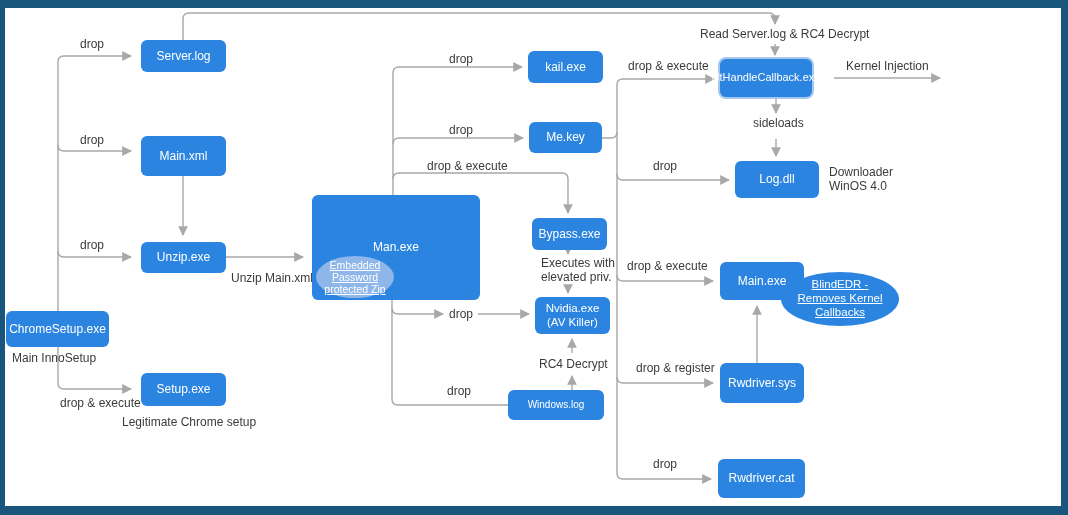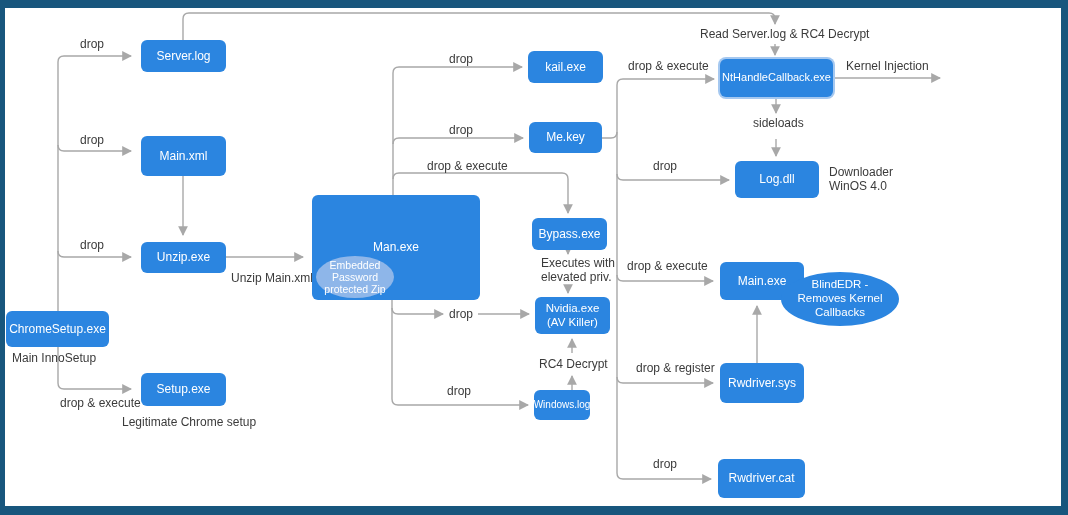--- a/index.html
+++ b/index.html
@@ -7,21 +7,21 @@
          font-family:"Liberation Sans",sans-serif;overflow:hidden;}
   .border{position:absolute;background:#18567d;z-index:60;}
   svg.wires{position:absolute;left:0;top:0;z-index:2;}
   .node{position:absolute;background:#2b85e0;color:#fff;border-radius:6px;
         display:flex;align-items:center;justify-content:center;text-align:center;
         font-size:12px;line-height:1.2;white-space:pre-line;z-index:10;box-sizing:border-box;}
   .node.outlined{box-shadow:0 0 0 2px #a5c8f0;}
   .node.red{background:#d6352b;}
   .node.tight{font-size:11px;}
   .node.small{font-size:10px;}
-  .ellipse{border-radius:50%;}
+  .ellipse{border-radius:50%;text-decoration:underline;}
   .ellipse.lightblue{background:rgba(150,186,233,0.93);font-size:10.5px;line-height:1.16;z-index:14;}
   .ellipse.solid{z-index:13;font-size:11.5px;}
   .elabel{position:absolute;color:#3b3b3b;font-size:12px;line-height:1.18;
           white-space:pre-line;z-index:5;}
   .elabel.onln{background:#fff;padding:0 3px;z-index:6;}
 </style>
 </head>
 <body>
 
 <div class="frame">
@@ -82,22 +82,22 @@
   <div class="node" style="left:141px;top:373px;width:85px;height:33px">Setup.exe</div>
   <div class="node" style="left:312px;top:195px;width:168px;height:105px">Man.exe</div>
   <div class="node ellipse lightblue" style="left:316px;top:256px;width:78px;height:42px">Embedded
 Password
 protected Zip</div>
   <div class="node" style="left:528px;top:51px;width:75px;height:32px">kail.exe</div>
   <div class="node" style="left:529px;top:122px;width:73px;height:31px">Me.key</div>
   <div class="node" style="left:532px;top:218px;width:75px;height:32px">Bypass.exe</div>
   <div class="node" style="left:535px;top:297px;width:75px;height:37px;font-size:11.5px">Nvidia.exe
 (AV Killer)</div>
-  <div class="node small" style="left:534px;top:390px;width:56px;height:30px">Windows.log</div>
-  <div class="node tight outlined" style="left:720px;top:59px;width:113px;height:38px">NtHandleCallback.exe</div>
+  <div class="node small" style="left:508px;top:390px;width:96px;height:30px">Windows.log</div>
+  <div class="node tight outlined" style="left:720px;top:59px;width:92px;height:38px">NtHandleCallback.exe</div>
   <div class="node" style="left:735px;top:161px;width:84px;height:37px">Log.dll</div>
   <div class="node" style="left:720px;top:262px;width:84px;height:38px">Main.exe</div>
   <div class="node ellipse solid" style="left:781px;top:272px;width:118px;height:54px">BlindEDR -
 Removes Kernel
 Callbacks</div>
   <div class="node" style="left:720px;top:363px;width:84px;height:40px">Rwdriver.sys</div>
   <div class="node" style="left:718px;top:459px;width:87px;height:39px">Rwdriver.cat</div>
 
   <div class="elabel" style="left:80px;top:37px">drop</div>
   <div class="elabel" style="left:80px;top:133px">drop</div>

